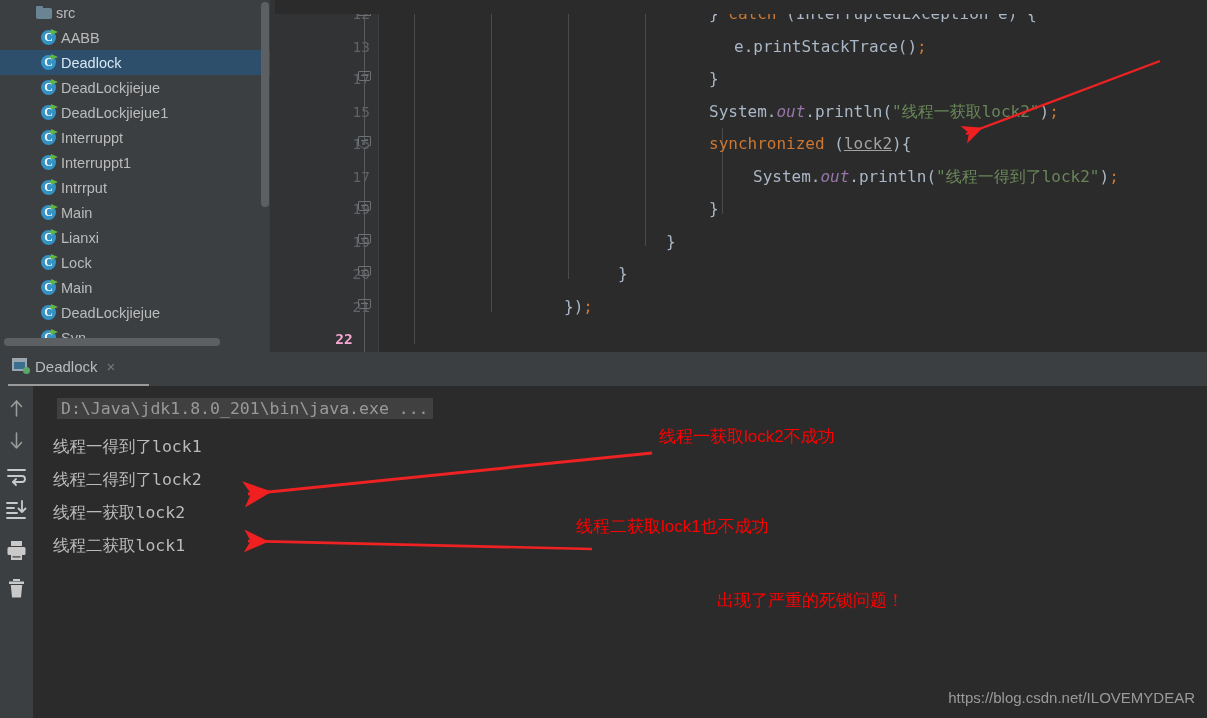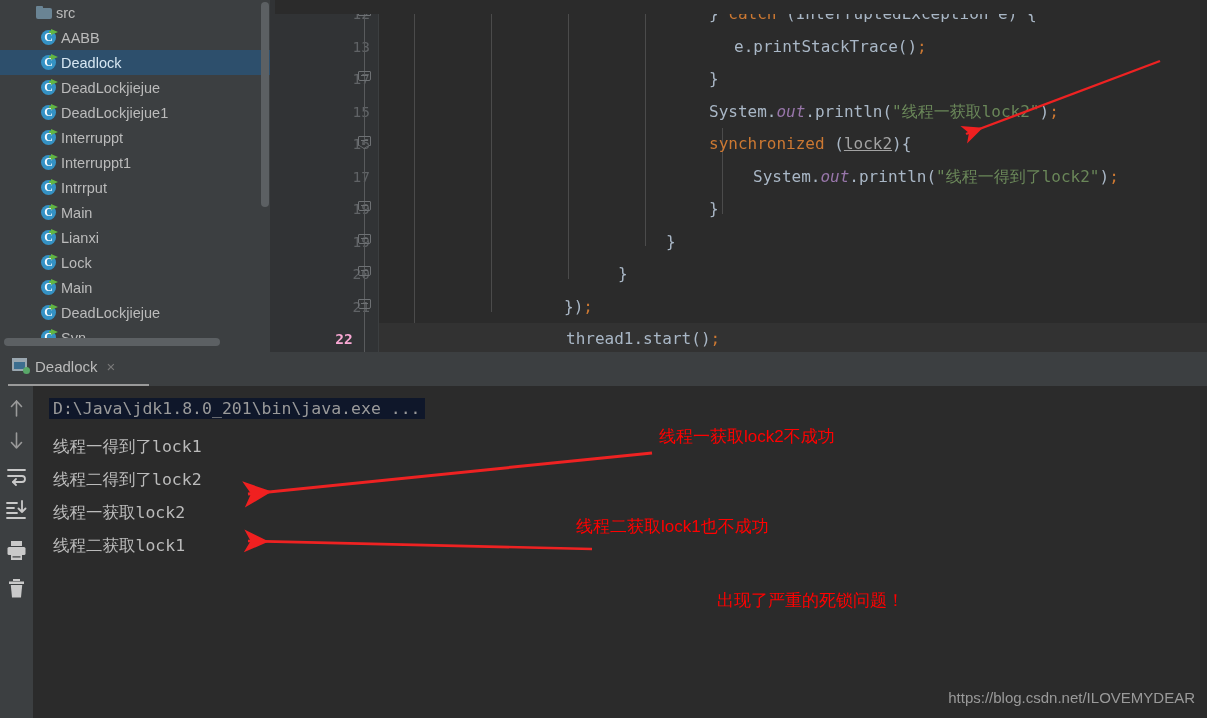--- a/index.html
+++ b/index.html
@@ -193,21 +193,21 @@
 
   #console-out {
     position:absolute; left:33px; top:34px; width:1174px; height:332px;
     background:#2b2b2b; overflow:hidden;
   }
   .oline {
     position:absolute; left:20px;
     font-family:"DejaVu Sans Mono", monospace; font-size:16.5px;
     color:#bbbbbb; white-space:pre;
   }
-  .oline.cmd { color:#9a9a9a; background:#0f172a; padding:1px 4px; left:16px; }
+  .oline.cmd { color:#9a9a9a; background:#404040; padding:1px 4px; left:24px; }
 
   
   #overlay {
     position:absolute; left:0; top:0; width:1207px; height:718px;
     pointer-events:none;
   }
   .anno {
     position:absolute; color:#ff0000; font-size:17px;
     font-family:"Liberation Sans", sans-serif; white-space:nowrap;
   }
@@ -361,21 +361,20 @@
         <div class="cline" style="top:146.5px; left:374px;"><span class="t-def">System</span><span class="t-punc">.</span><span class="t-fld">out</span><span class="t-punc">.</span><span class="t-def">println</span><span class="t-paren">(</span><span class="t-str">"线程一得到了lock2"</span><span class="t-paren">)</span><span class="t-semi">;</span></div>
 
         <div class="cline" style="top:179px; left:330px;"><span class="t-punc">}</span></div>
 
         <div class="cline" style="top:211.5px; left:287px;"><span class="t-punc">}</span></div>
 
         <div class="cline" style="top:244px; left:239px;"><span class="t-punc">}</span></div>
 
         <div class="cline" style="top:276.5px; left:185px;"><span class="t-punc">})</span><span class="t-semi">;</span></div>
 
-        <div class="cline highlight" style="top:309px;"><span style="padding-left:187px;"></span><span class="t-def">thread1</span><span class="t-punc">.</span><span class="t-def">start</span><span class="t-paren">()</span><span class="t-semi">;</span></div>
 
       </div>
     </div>
   </div>
 
   <div id="console">
 
     <div id="console-tabbar">
       <div id="console-tab">
         <span class="runico">

